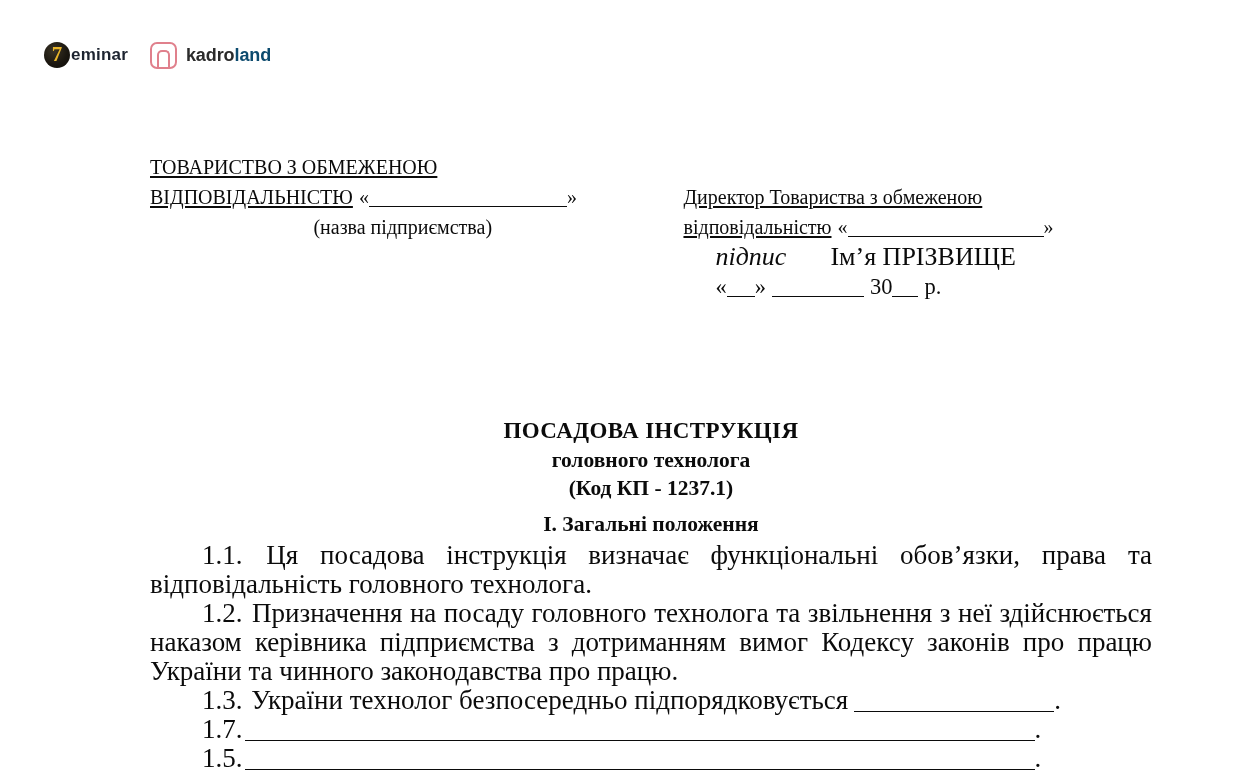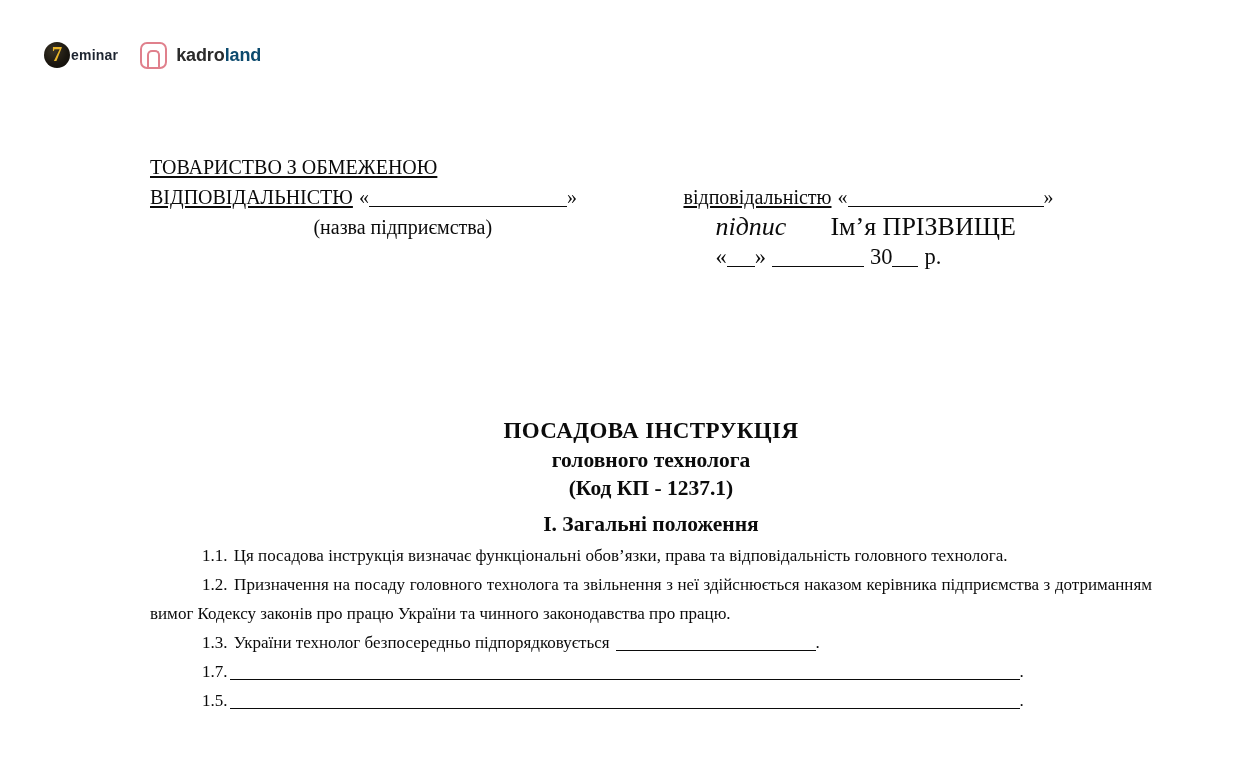--- a/index.html
+++ b/index.html
@@ -46,21 +46,21 @@
   .seminar-mark span {
     font-family: "Liberation Serif", "DejaVu Serif", serif;
     font-size: 21px;
     font-weight: 700;
     line-height: 1;
     color: #e8b52a;
     transform: translateY(-1px);
   }
   .seminar-word {
     font-family: "Liberation Sans", "DejaVu Sans", sans-serif;
-    font-size: 14px;
+    font-size: 17px;
     font-weight: 700;
     letter-spacing: .2px;
     color: #1d2430;
     margin-left: -3px;
   }
   .kadro-mark {
     width: 23px;
     height: 23px;
     border: 2px solid #e0808c;
     border-radius: 7px;
@@ -186,21 +186,21 @@
     font-weight: 700;
     line-height: 28px;
   }
 
   
   .body-block {
     position: absolute;
     top: 541px;
     left: 150px;
     width: 1002px;
-    font-size: 17px;
+    font-size: 27px;
     line-height: 29px;
   }
   .para {
     text-align: justify;
     text-indent: 52px;
     margin: 0;
   }
   .para.no-just { text-align: left; }
   .para .num { margin-right: 2px; }
 </style>
@@ -233,20 +233,23 @@
       </div>
       <div class="ln">
         <span class="u">ВІДПОВІДАЛЬНІСТЮ</span><span class="gap-sm"></span><span>«</span><span class="blank b-company"></span><span>»</span>
       </div>
       <div class="ln centered">(назва підприємства)</div>
     </div>
 
     <div class="hdr-col-right">
       <div class="ln" style="height:30px">&nbsp;</div>
       <div class="ln">
+        <span class="u">Директор Товариства з обмеженою</span>
+      </div>
+      <div class="ln">
         <span class="u">відповідальністю</span><span class="gap-sm"></span><span>«</span><span class="blank b-company-r"></span><span>»</span>
       </div>
       <div class="sig-row">
         <span class="it">підпис</span><span class="sp"></span><span>Ім’я ПРІЗВИЩЕ</span>
       </div>
       <div class="date-row">
         <span>«</span><span class="blank b-day"></span><span>»</span><span class="gap-sm"></span><span class="blank b-month"></span><span class="gap-sm"></span><span>30</span><span class="blank b-year"></span><span class="gap-sm"></span><span>р.</span>
       </div>
     </div>
 

